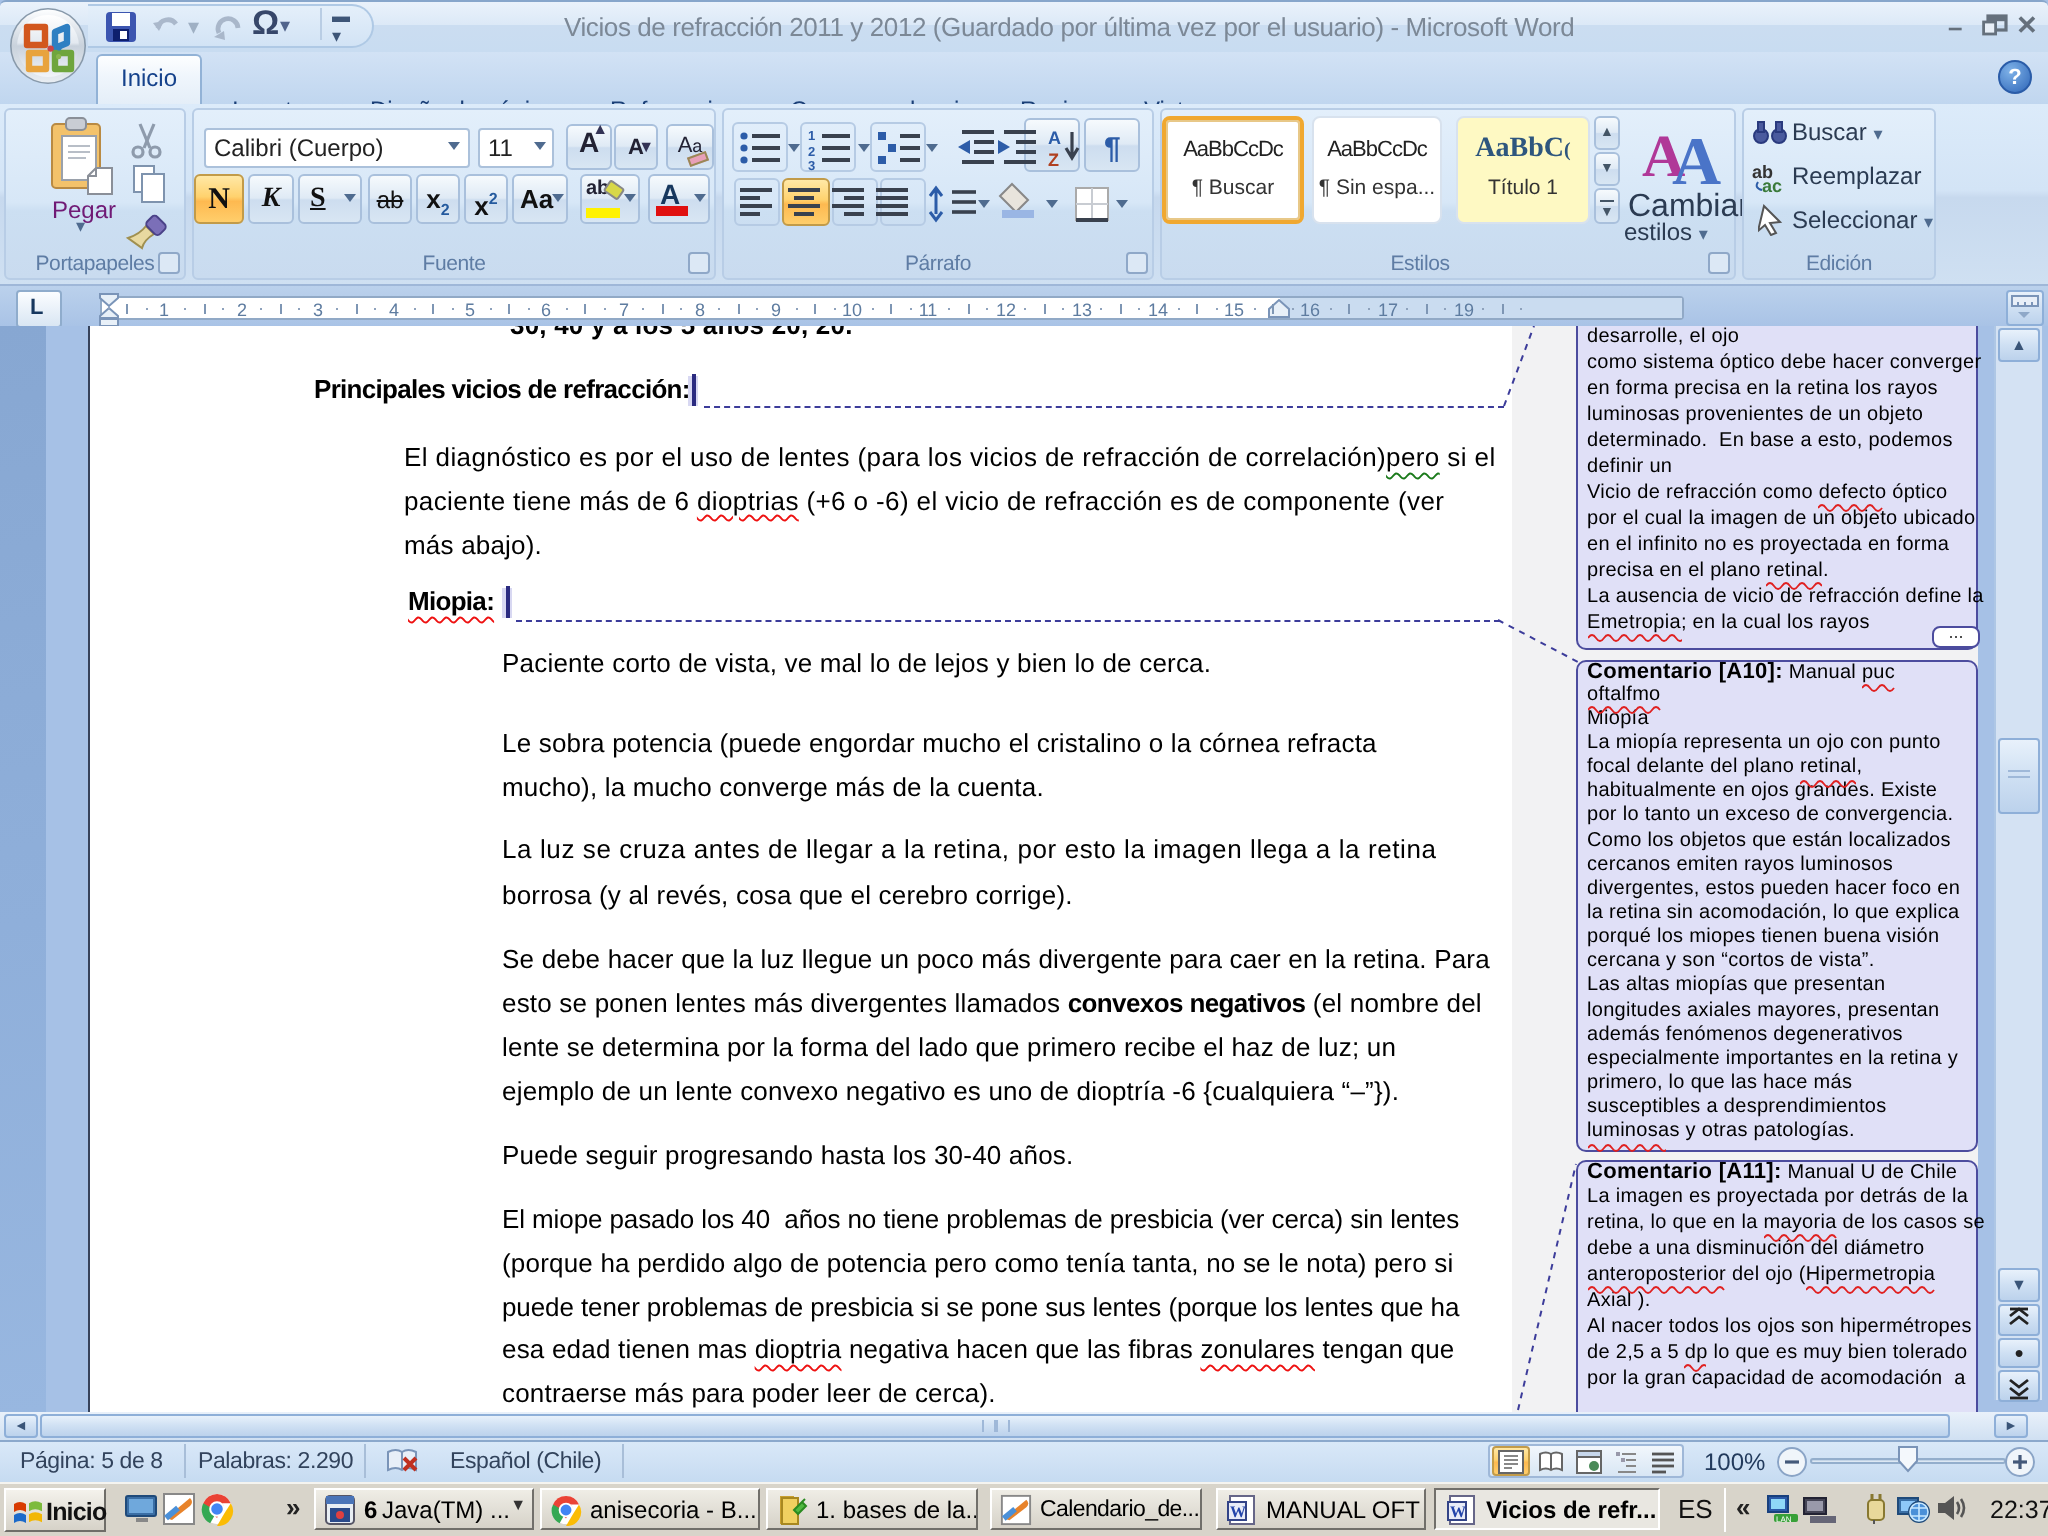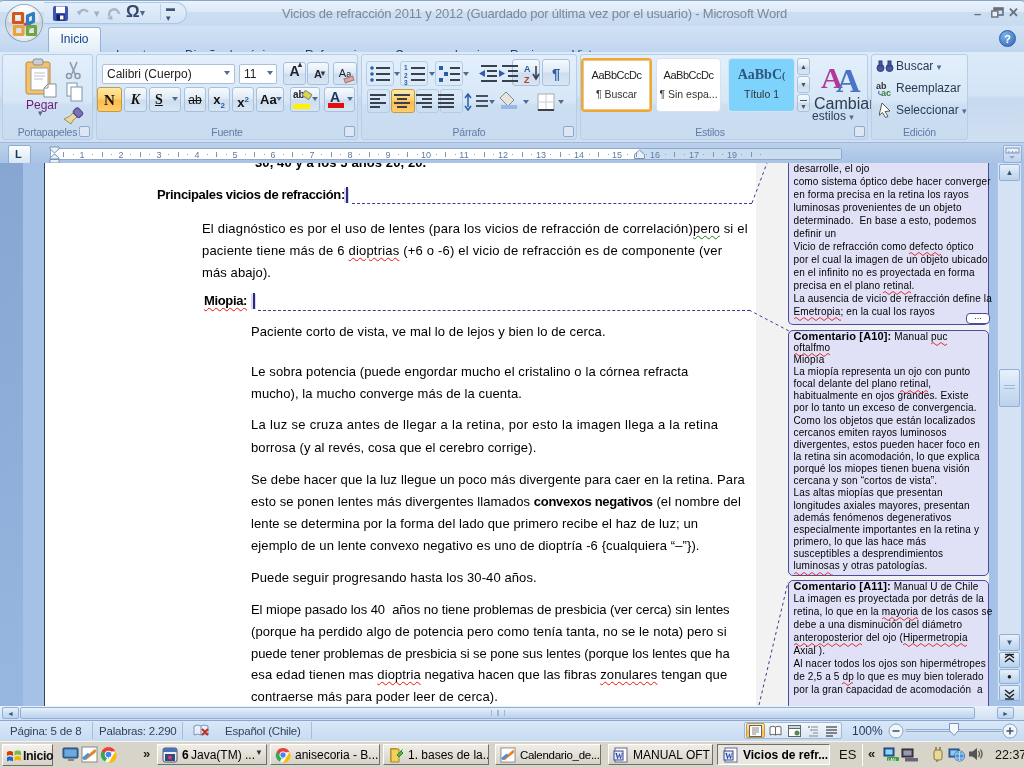--- a/index.html
+++ b/index.html
@@ -310,21 +310,21 @@
     <div class="launch"></div>
 </div>
 <div class="abs" style="left:581px;top:58px;width:71px;height:54px;background:#fff;border:2px solid #F0A830;border-radius:4px;box-shadow:0 0 0 1px #E8C888 inset">
  <div style="font-size:11px;color:#222;text-align:center;margin-top:9px;letter-spacing:-0.5px">AaBbCcDc</div>
  <div style="font-size:10.5px;color:#333;text-align:center;margin-top:7px">¶ Buscar</div>
 </div>
 <div class="abs" style="left:656px;top:58px;width:65px;height:54px;background:#fff;border:1px solid #D8E2EE;border-radius:4px">
  <div style="font-size:11px;color:#222;text-align:center;margin-top:10px;letter-spacing:-0.5px">AaBbCcDc</div>
  <div style="font-size:10.5px;color:#333;text-align:center;margin-top:7px">¶ Sin espa...</div>
 </div>
-<div class="abs" style="left:728px;top:58px;width:67px;height:54px;background:#7dd3fc;border:1px solid #D8E2EE;border-radius:4px">
+<div class="abs" style="left:728px;top:58px;width:67px;height:54px;background:#fef9c3;border:1px solid #D8E2EE;border-radius:4px">
  <div style="font-size:14px;color:#2E567E;text-align:center;margin-top:8px;font-weight:bold;font-family:'Liberation Serif',serif">AaBbC<span style="font-size:10px">(</span></div>
  <div style="font-size:10.5px;color:#333;text-align:center;margin-top:5px">Título 1</div>
 </div>
 <div class="btn" style="left:797px;top:58px;width:13px;height:17px;text-align:center;font-size:7px;color:#456;line-height:15px">▲</div>
 <div class="btn" style="left:797px;top:76px;width:13px;height:17px;text-align:center;font-size:7px;color:#456;line-height:15px">▼</div>
 <div class="btn" style="left:797px;top:94px;width:13px;height:18px;text-align:center;font-size:7px;color:#456;line-height:8px"><br>▼<div style="margin:-11px auto 0;width:7px;border-top:1px solid #456"></div></div>
 <svg class="abs" style="left:820px;top:58px" width="42" height="36" viewBox="0 0 42 36">
  <text x="1" y="30" font-size="30" font-weight="bold" fill="#B03898" font-family="Liberation Serif">A</text>
  <text x="16" y="34" font-size="34" font-weight="bold" fill="#4A74C8" font-family="Liberation Serif">A</text>
 </svg>

